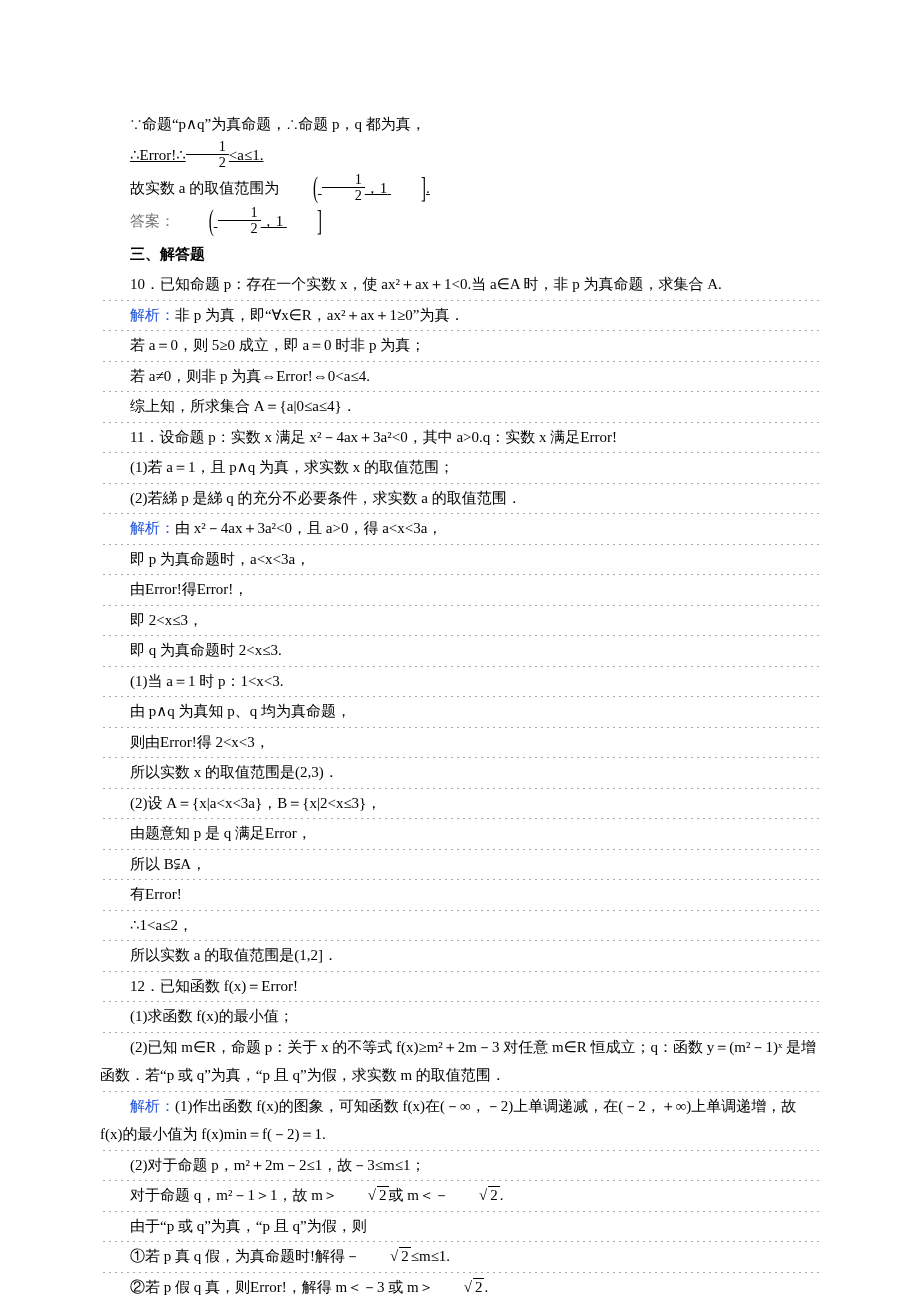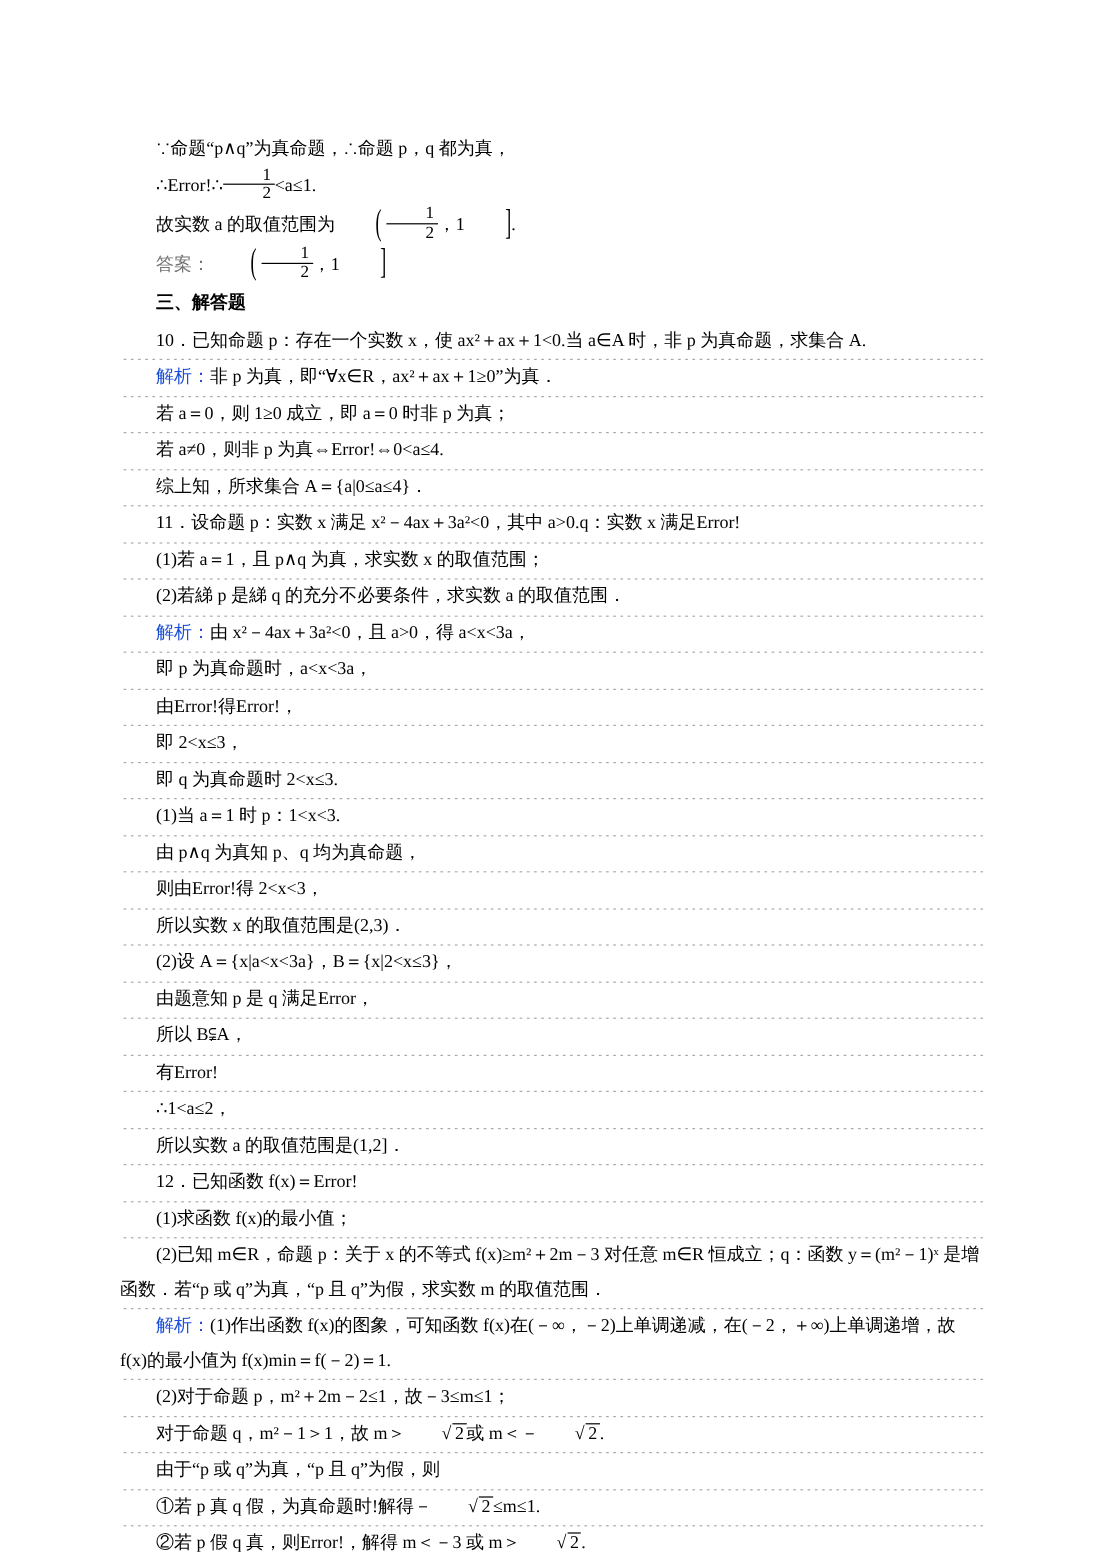--- a/index.html
+++ b/index.html
@@ -19,21 +19,21 @@
     background-image: linear-gradient(to right, #aaa 40%, transparent 0%);
     background-position: bottom;
     background-size: 6px 1px;
     background-repeat: repeat-x;
     padding-bottom: 2px;
   }
   .line.noindent { text-indent: 0; }
   .line.nounder { background-image: none; }
   .blue { color: #1a4fd8; }
   .red  { color: #737373; }
-  .math { font-family: "Times New Roman", serif; }
+  .math { font-family: "Times New Roman", serif; text-decoration: underline; }
   .sqrt {
     display: inline-block;
     position: relative;
     font-family: "Times New Roman", serif;
   }
   .sqrt::before {
     content: "√";
     margin-right: 1px;
   }
   .sqrt > span {
@@ -94,21 +94,21 @@
   <b>三、解答题</b>
 </div>
 
 <div class="line noindent">
   <span style="padding-left:2em;">10．已知命题 p：存在一个实数 x，使 ax²＋ax＋1&lt;0.当 a∈A 时，非 p 为真命题，求集合 A.</span>
 </div>
 
 <div class="line">
   <span class="blue">解析：</span><span>非 p 为真，即“∀x∈R，ax²＋ax＋1≥0”为真．</span>
 </div>
-<div class="line">若 a＝0，则 1≥0 成立，即 a＝0 时非 p 为真；</div>
+<div class="line">若 a＝0，则 5≥0 成立，即 a＝0 时非 p 为真；</div>
 <div class="line">若 a≠0，则非 p 为真⇔Error!⇔0&lt;a≤4.</div>
 <div class="line">综上知，所求集合 A＝{a|0≤a≤4}．</div>
 
 <div class="line">11．设命题 p：实数 x 满足 x²－4ax＋3a²&lt;0，其中 a&gt;0.q：实数 x 满足Error!</div>
 <div class="line">(1)若 a＝1，且 p∧q 为真，求实数 x 的取值范围；</div>
 <div class="line">(2)若綈 p 是綈 q 的充分不必要条件，求实数 a 的取值范围．</div>
 
 <div class="line">
   <span class="blue">解析：</span><span>由 x²－4ax＋3a²&lt;0，且 a&gt;0，得 a&lt;x&lt;3a，</span>
 </div>

